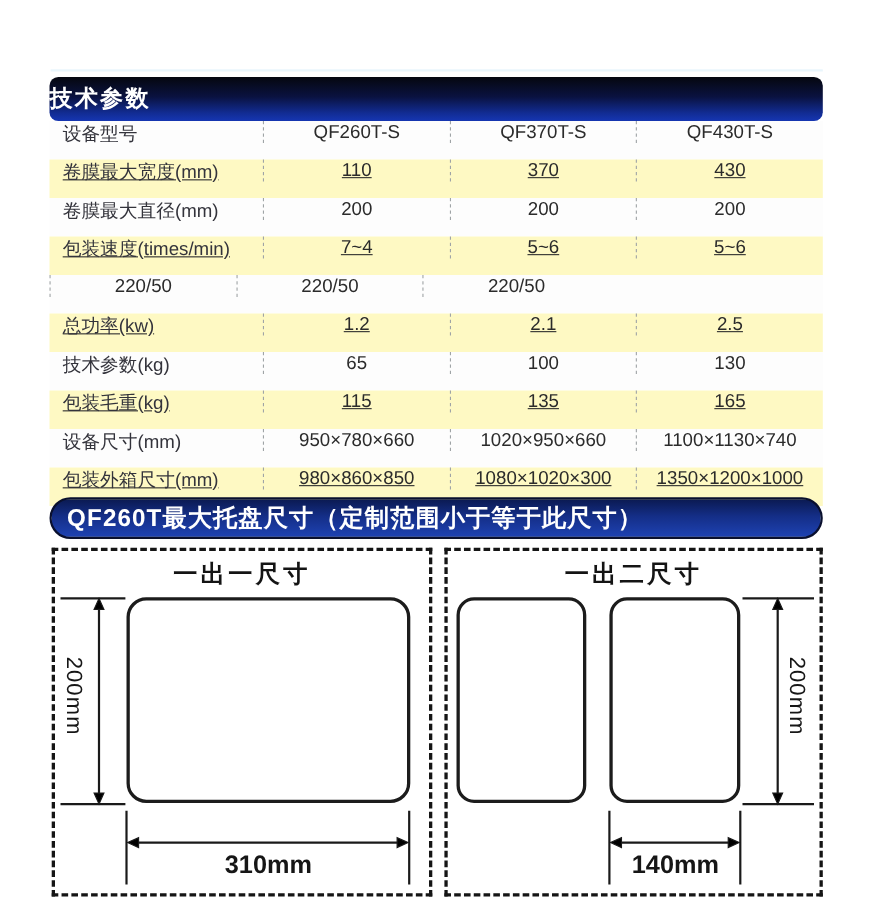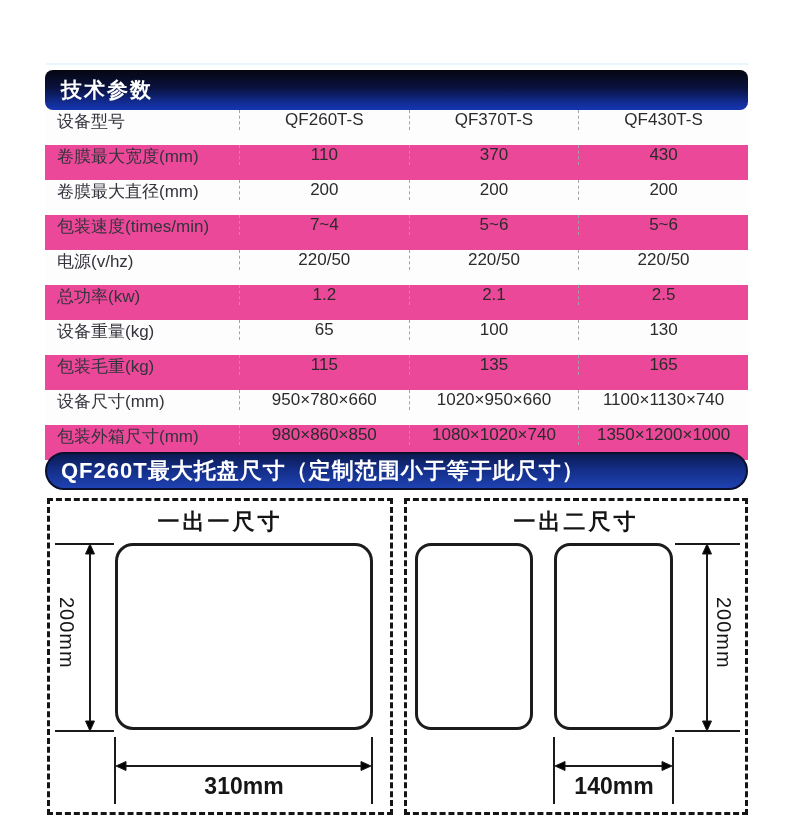--- a/index.html
+++ b/index.html
@@ -6,27 +6,27 @@
   .page{
     position:relative;width:790px;height:818px;background:#ffffff;
     font-family:"Liberation Sans","DejaVu Sans",sans-serif;overflow:hidden;color:#2e2e2e;
   }
   
   .card-edge{position:absolute;left:46px;top:63px;width:702px;height:2px;background:#e9f6fc;}
 
   
   .title-bar{
     position:absolute;left:45px;top:70px;width:703px;height:40px;box-sizing:border-box;
-    border-radius:8px;padding-left:16px;line-height:40px;
+    border-radius:8px;line-height:40px;
     background:linear-gradient(180deg,#05070f 0%,#0a1240 45%,#122c93 82%,#1636b2 100%);
     color:#ffffff;font-size:21px;font-weight:bold;letter-spacing:2px;
   }
   .spec-table{position:absolute;left:45px;top:110px;width:703px;}
   .t-row{display:flex;height:35px;align-items:flex-start;background:#fdfdfd;}
-  .t-row.stripe{background:#ec4899;}
+  .t-row.stripe{background:#fef9c3;text-decoration:underline;}
   .cell{box-sizing:border-box;font-size:17px;overflow:hidden;white-space:nowrap;}
   .cell.lab{width:27.6%;text-align:left;padding-left:12px;color:#33333b;}
   .cell.val{width:24.13%;text-align:center;border-left:1px dashed #9fa4a6;color:#2b2b2b;}
 
   
   .pill{
     position:absolute;left:45px;top:452px;width:703px;height:38px;box-sizing:border-box;
     border-radius:19px;border:2px solid #0a102e;padding-left:14px;line-height:33px;
     background:linear-gradient(180deg,#0b1a52 0%,#142e87 45%,#1e42b2 100%);
     color:#ffffff;font-size:22px;font-weight:bold;letter-spacing:1px;
@@ -81,53 +81,52 @@
         <div class="cell val">200</div>
         <div class="cell val">200</div>
       </div>
       <div class="t-row stripe">
         <div class="cell lab">包装速度(times/min)</div>
         <div class="cell val">7~4</div>
         <div class="cell val">5~6</div>
         <div class="cell val">5~6</div>
       </div>
       <div class="t-row">
-        <div class="cell lab">电源(v/hz)</div>
         <div class="cell val">220/50</div>
         <div class="cell val">220/50</div>
         <div class="cell val">220/50</div>
       </div>
       <div class="t-row stripe">
         <div class="cell lab">总功率(kw)</div>
         <div class="cell val">1.2</div>
         <div class="cell val">2.1</div>
         <div class="cell val">2.5</div>
       </div>
       <div class="t-row">
-        <div class="cell lab">设备重量(kg)</div>
+        <div class="cell lab">技术参数(kg)</div>
         <div class="cell val">65</div>
         <div class="cell val">100</div>
         <div class="cell val">130</div>
       </div>
       <div class="t-row stripe">
         <div class="cell lab">包装毛重(kg)</div>
         <div class="cell val">115</div>
         <div class="cell val">135</div>
         <div class="cell val">165</div>
       </div>
       <div class="t-row">
         <div class="cell lab">设备尺寸(mm)</div>
         <div class="cell val">950×780×660</div>
         <div class="cell val">1020×950×660</div>
         <div class="cell val">1100×1130×740</div>
       </div>
       <div class="t-row stripe">
         <div class="cell lab">包装外箱尺寸(mm)</div>
         <div class="cell val">980×860×850</div>
-        <div class="cell val">1080×1020×740</div>
+        <div class="cell val">1080×1020×300</div>
         <div class="cell val">1350×1200×1000</div>
       </div>
     </div>
 
   <div class="pill">
     <span>QF260T最大托盘尺寸（定制范围小于等于此尺寸）</span>
   </div>
 
   <div class="dash-box left">
     <div class="dgm-title">一出一尺寸</div>

